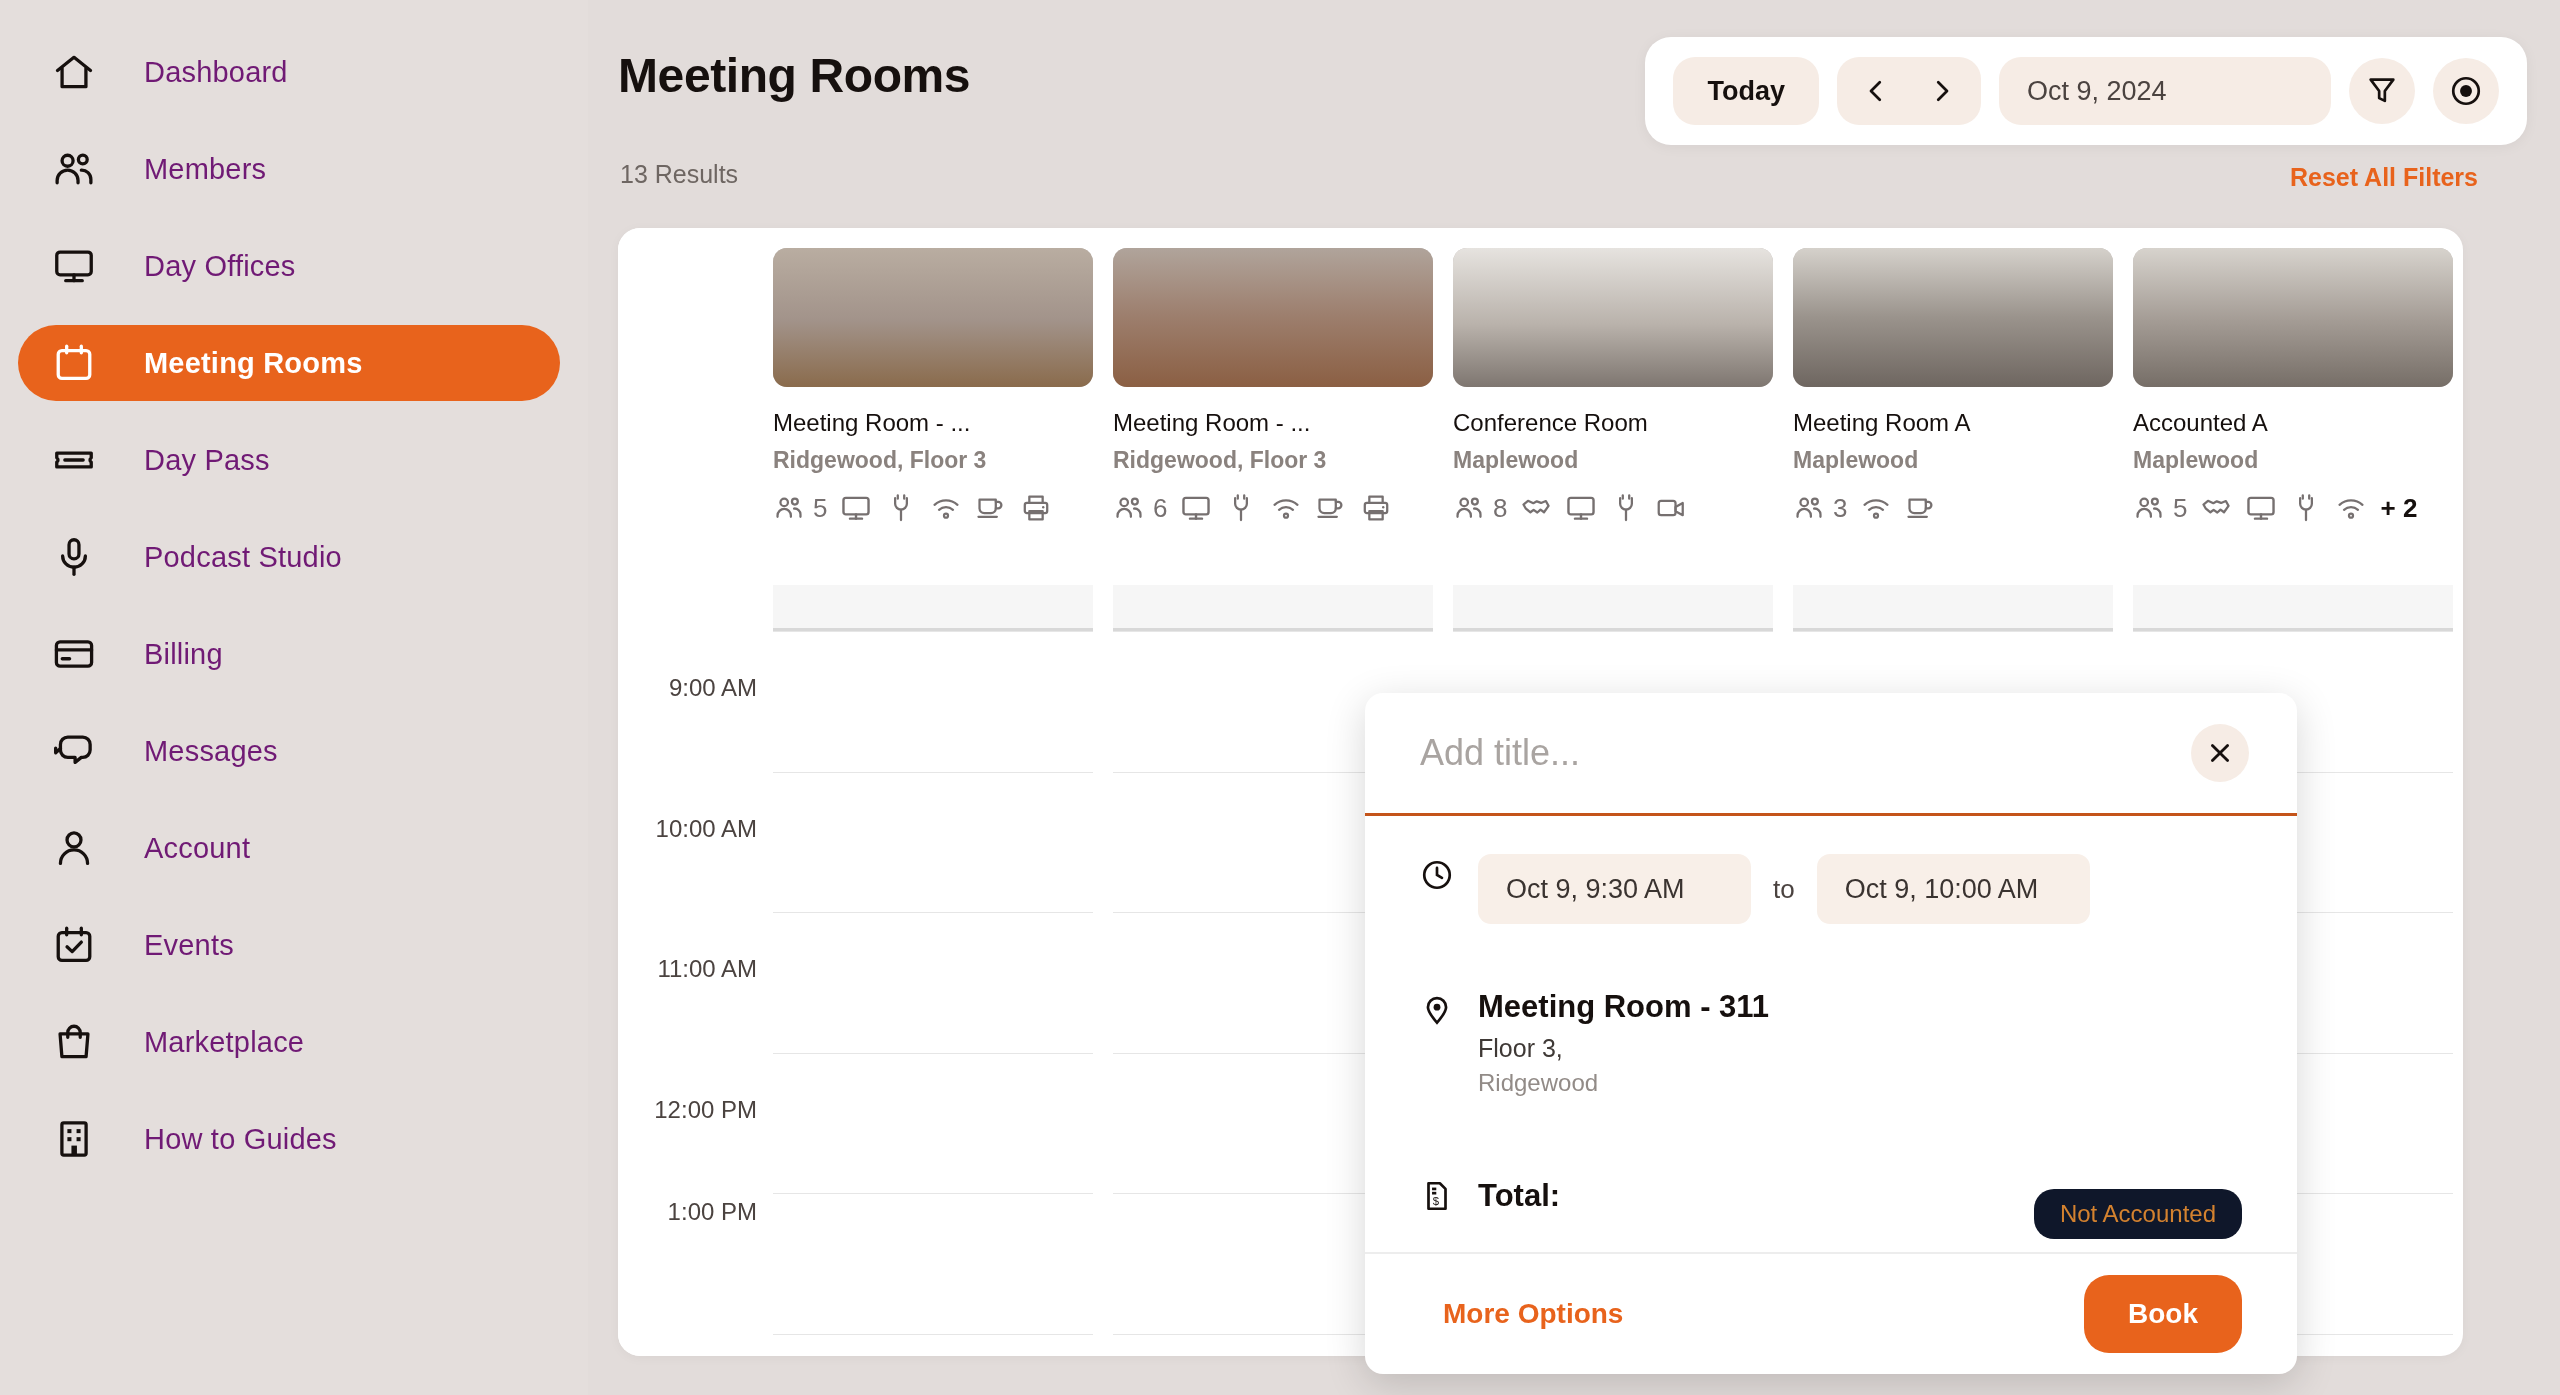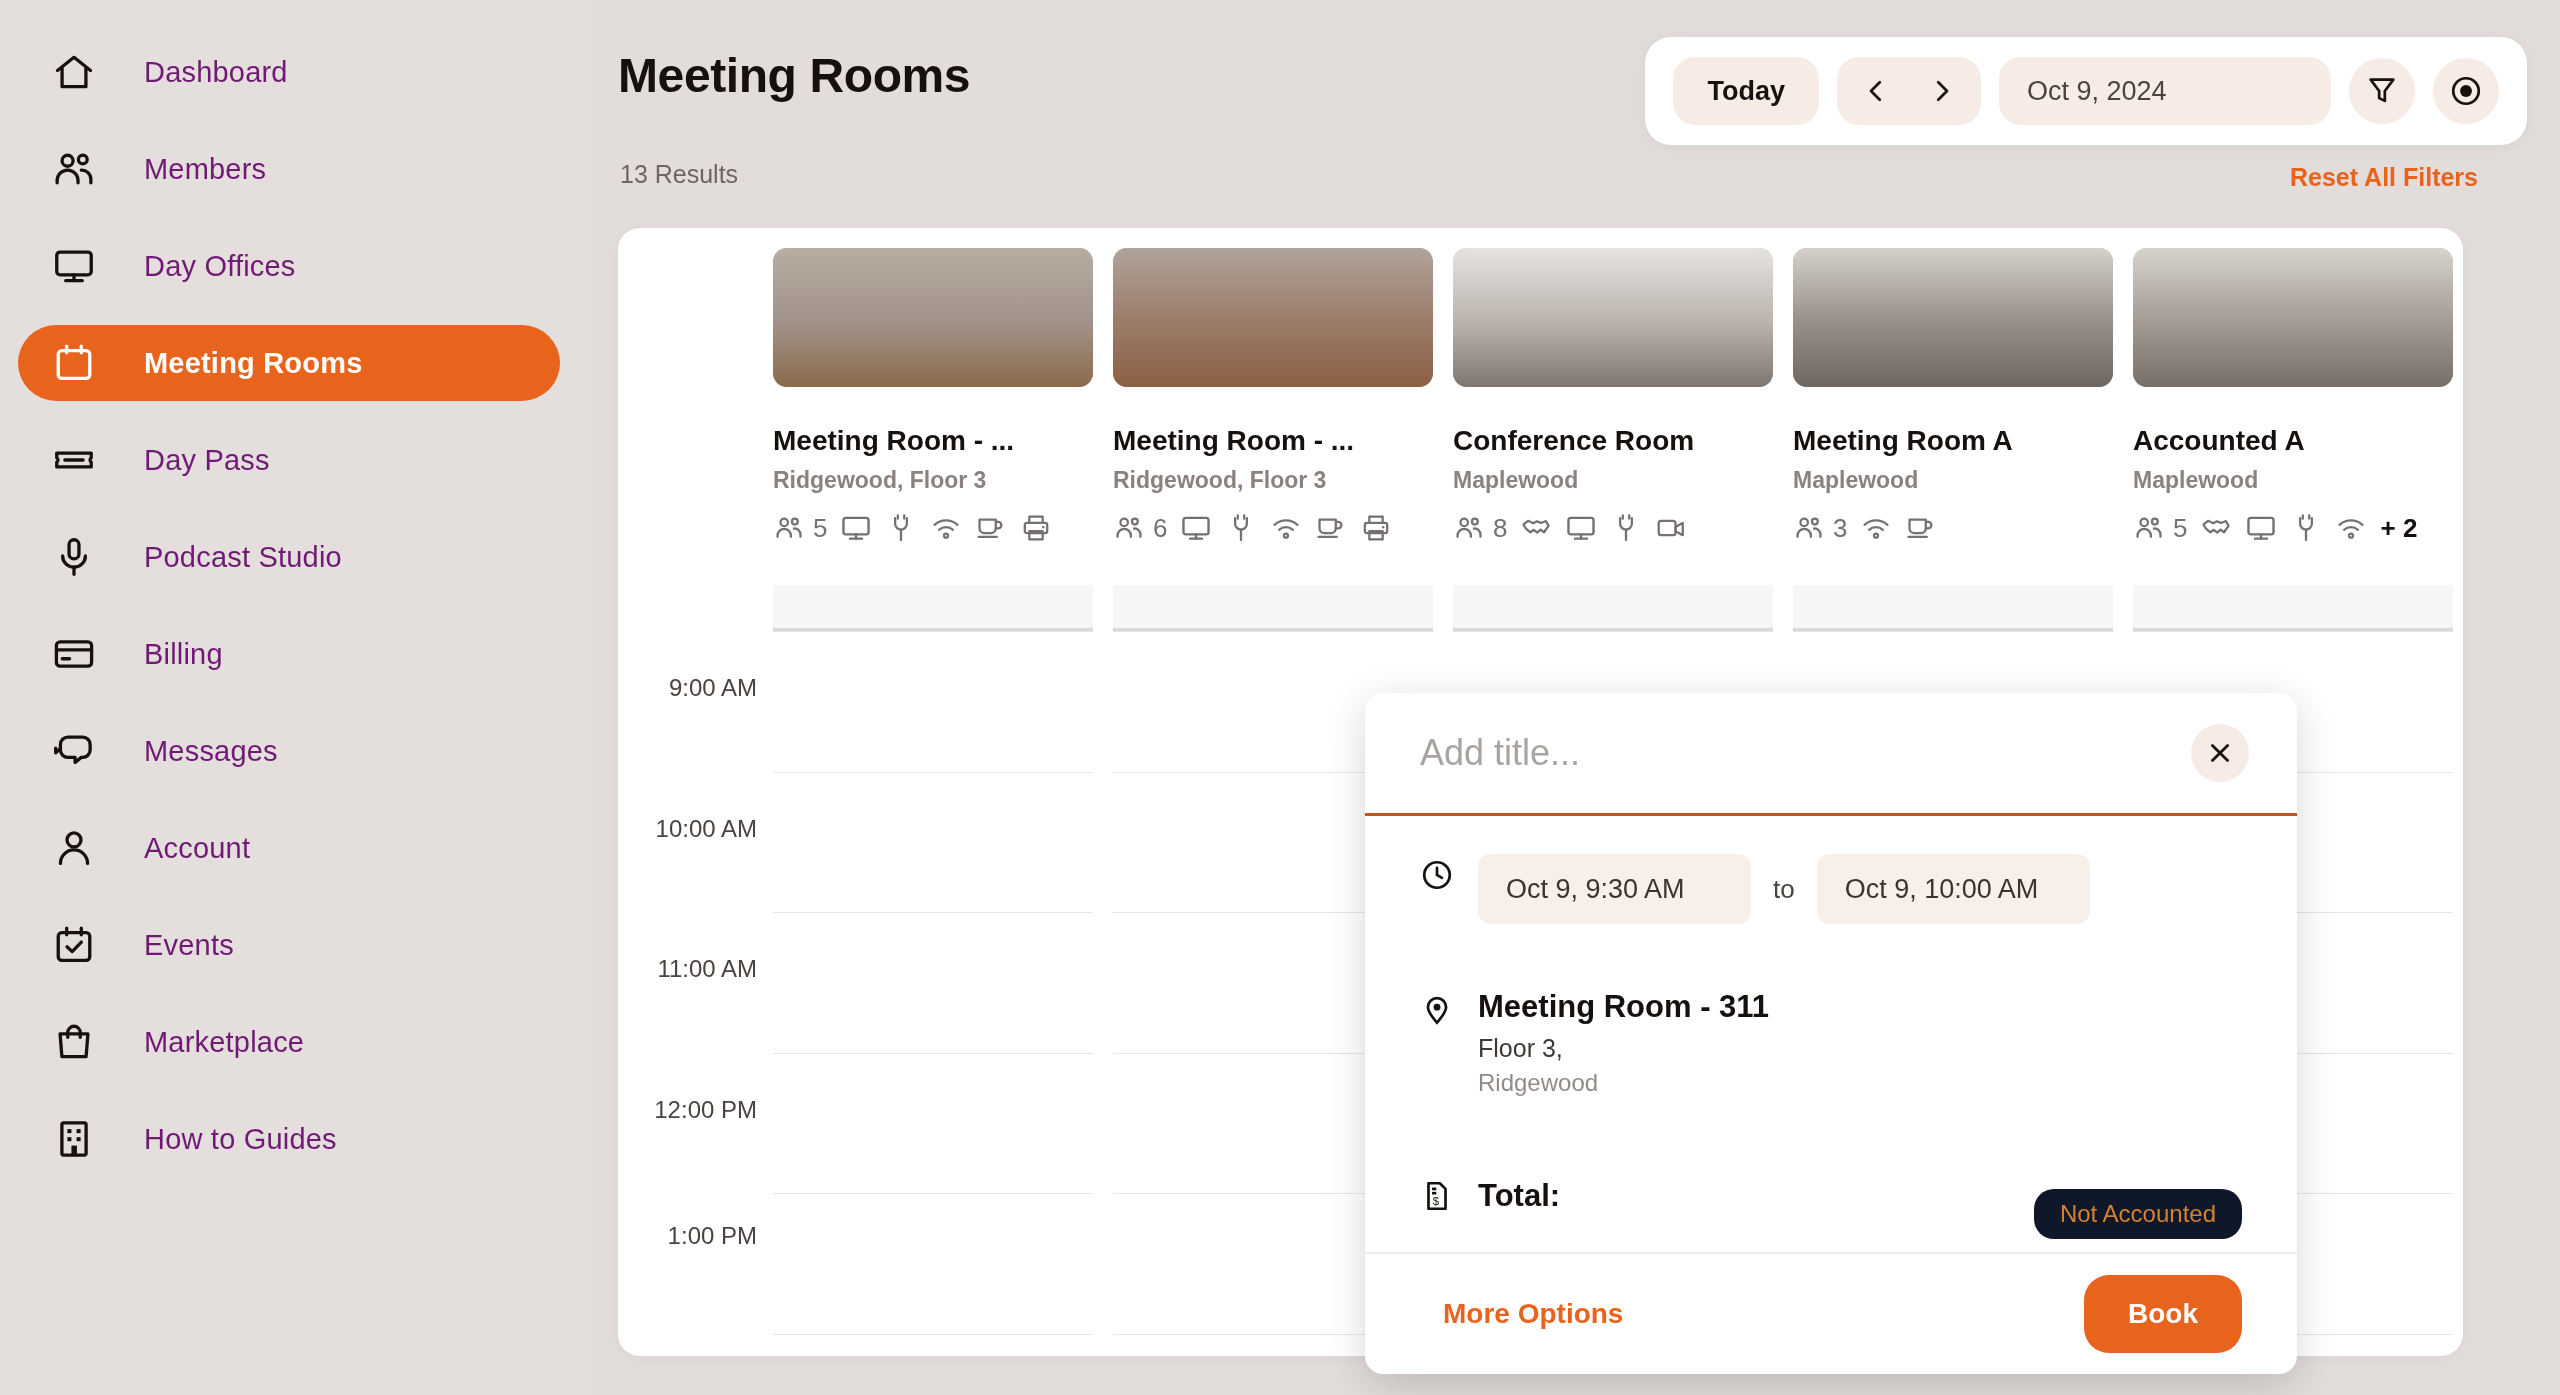--- a/index.html
+++ b/index.html
@@ -105,21 +105,21 @@
   }
   .room-col { flex: 1 1 0; min-width: 0; position: relative; }
 
   .thumb {
     height: 139px; border-radius: 14px; margin-top: 20px;
     background: #bdb6b2; overflow: hidden; position: relative;
   }
   .thumb .ph { position: absolute; inset: 0; }
 
   .room-name {
-    margin-top: 38px; font-size: 28px; font-weight: 700; color: #16100e;
+    margin-top: 22px; font-size: 24px; font-weight: 400; color: #16100e;
     white-space: nowrap; overflow: hidden; text-overflow: ellipsis;
   }
   .room-loc {
     margin-top: 10px; font-size: 23px; font-weight: 700; color: #8a827e;
     white-space: nowrap;
   }
   .amen-row {
     margin-top: 16px; display: flex; align-items: center; gap: 13px;
     height: 36px; color: #767070;
   }
@@ -642,21 +642,21 @@
               <div class="hline" style="top:608px"></div>
               <div class="hline" style="top:748.5px"></div>
             </div>
           </div>
         </div>
       <div id="time-gutter">
           <div class="time-label" style="top: 460px;">9:00 AM</div>
           <div class="time-label" style="top: 600.5px;">10:00 AM</div>
           <div class="time-label" style="top: 741px;">11:00 AM</div>
           <div class="time-label" style="top: 881.5px;">12:00 PM</div>
-          <div class="time-label" style="top: 1008px;">1:00 PM</div>
+          <div class="time-label" style="top: 984px;">1:00 PM</div>
         </div>
     </div>
 
     <div id="modal">
       <div id="modal-head">
         <input id="title-input" type="text" placeholder="Add title..." style="">
         <div id="close-btn">
           <svg viewBox="0 0 24 24" fill="none" stroke="#16100e" stroke-width="2.6" stroke-linecap="round">
               <line x1="5" y1="5" x2="19" y2="19"></line>
               <line x1="19" y1="5" x2="5" y2="19"></line>

